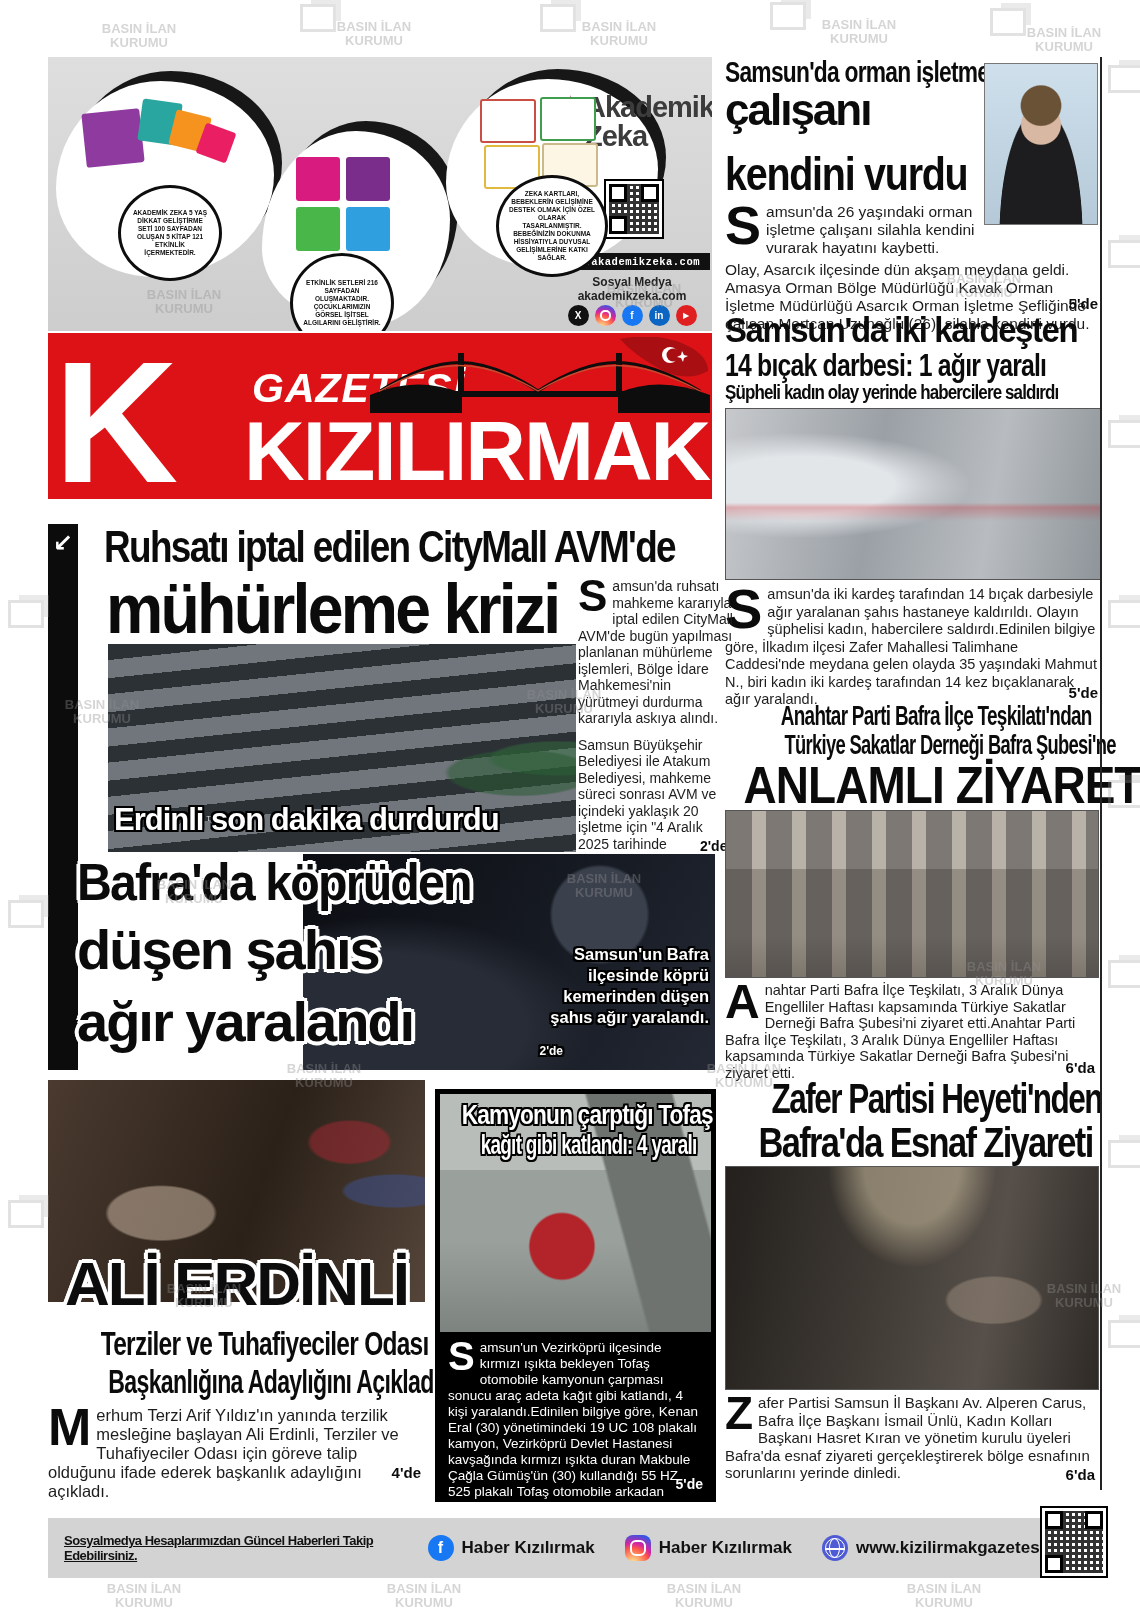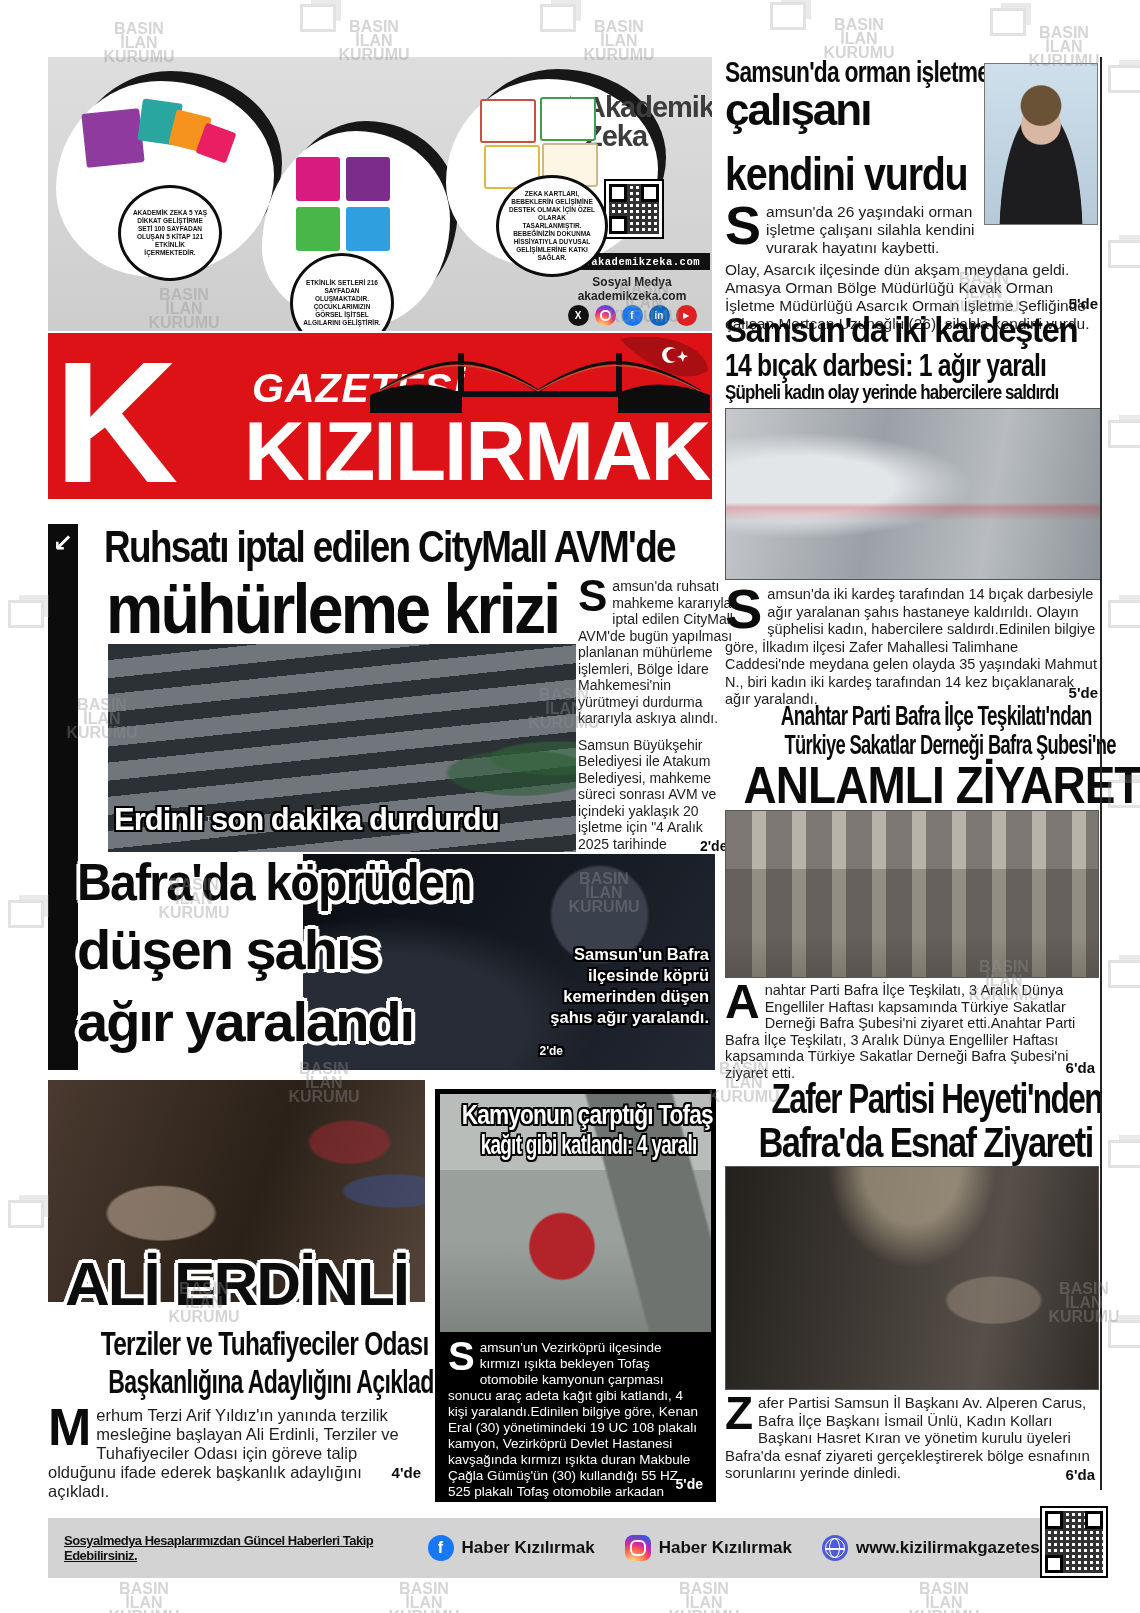--- a/index.html
+++ b/index.html
@@ -13,21 +13,21 @@
   .c{transform-origin:center top;text-align:center;width:100%;left:0;}
   .ow4{text-shadow:4px 0 0 #fff,-4px 0 0 #fff,0 4px 0 #fff,0 -4px 0 #fff,
       3px 3px 0 #fff,-3px 3px 0 #fff,3px -3px 0 #fff,-3px -3px 0 #fff;}
   .ob{color:#fff;text-shadow:2px 0 0 #000,-2px 0 0 #000,0 2px 0 #000,0 -2px 0 #000,
       2px 2px 0 #000,-2px 2px 0 #000,2px -2px 0 #000,-2px -2px 0 #000;}
   .body-txt{font-size:15px;line-height:18px;color:#1d1d1d;text-align:left;}
   .dc{float:left;font-weight:700;color:#0b0b0b;padding-right:5px;}
   .pgref{font-weight:700;font-size:15px;color:#0b0b0b;}
 
   
-  .wm{position:absolute;width:88px;text-align:center;font-size:16px;line-height:14px;
+  .wm{position:absolute;width:88px;text-align:center;font-size:13px;line-height:14px;
       font-weight:700;color:rgba(145,145,145,.38);z-index:25;pointer-events:none;}
   .wmb{position:absolute;width:30px;height:22px;border:3px solid rgba(160,160,160,.30);
       box-shadow:8px -8px 0 -3px rgba(160,160,160,.22);z-index:25;pointer-events:none;}
 
   
   .ad{left:48px;top:57px;width:664px;height:274px;background:linear-gradient(180deg,#dedede,#cdcdcd);overflow:hidden;}
   .blob{position:absolute;background:#fff;border-radius:48% 52% 55% 45%/55% 48% 52% 45%;
         box-shadow:10px -12px 0 -2px #171717;}
   .blob1{left:8px;top:24px;width:218px;height:196px;}
   .blob2{left:214px;top:74px;width:188px;height:196px;border-radius:50% 50% 46% 54%/60% 45% 55% 40%;}

